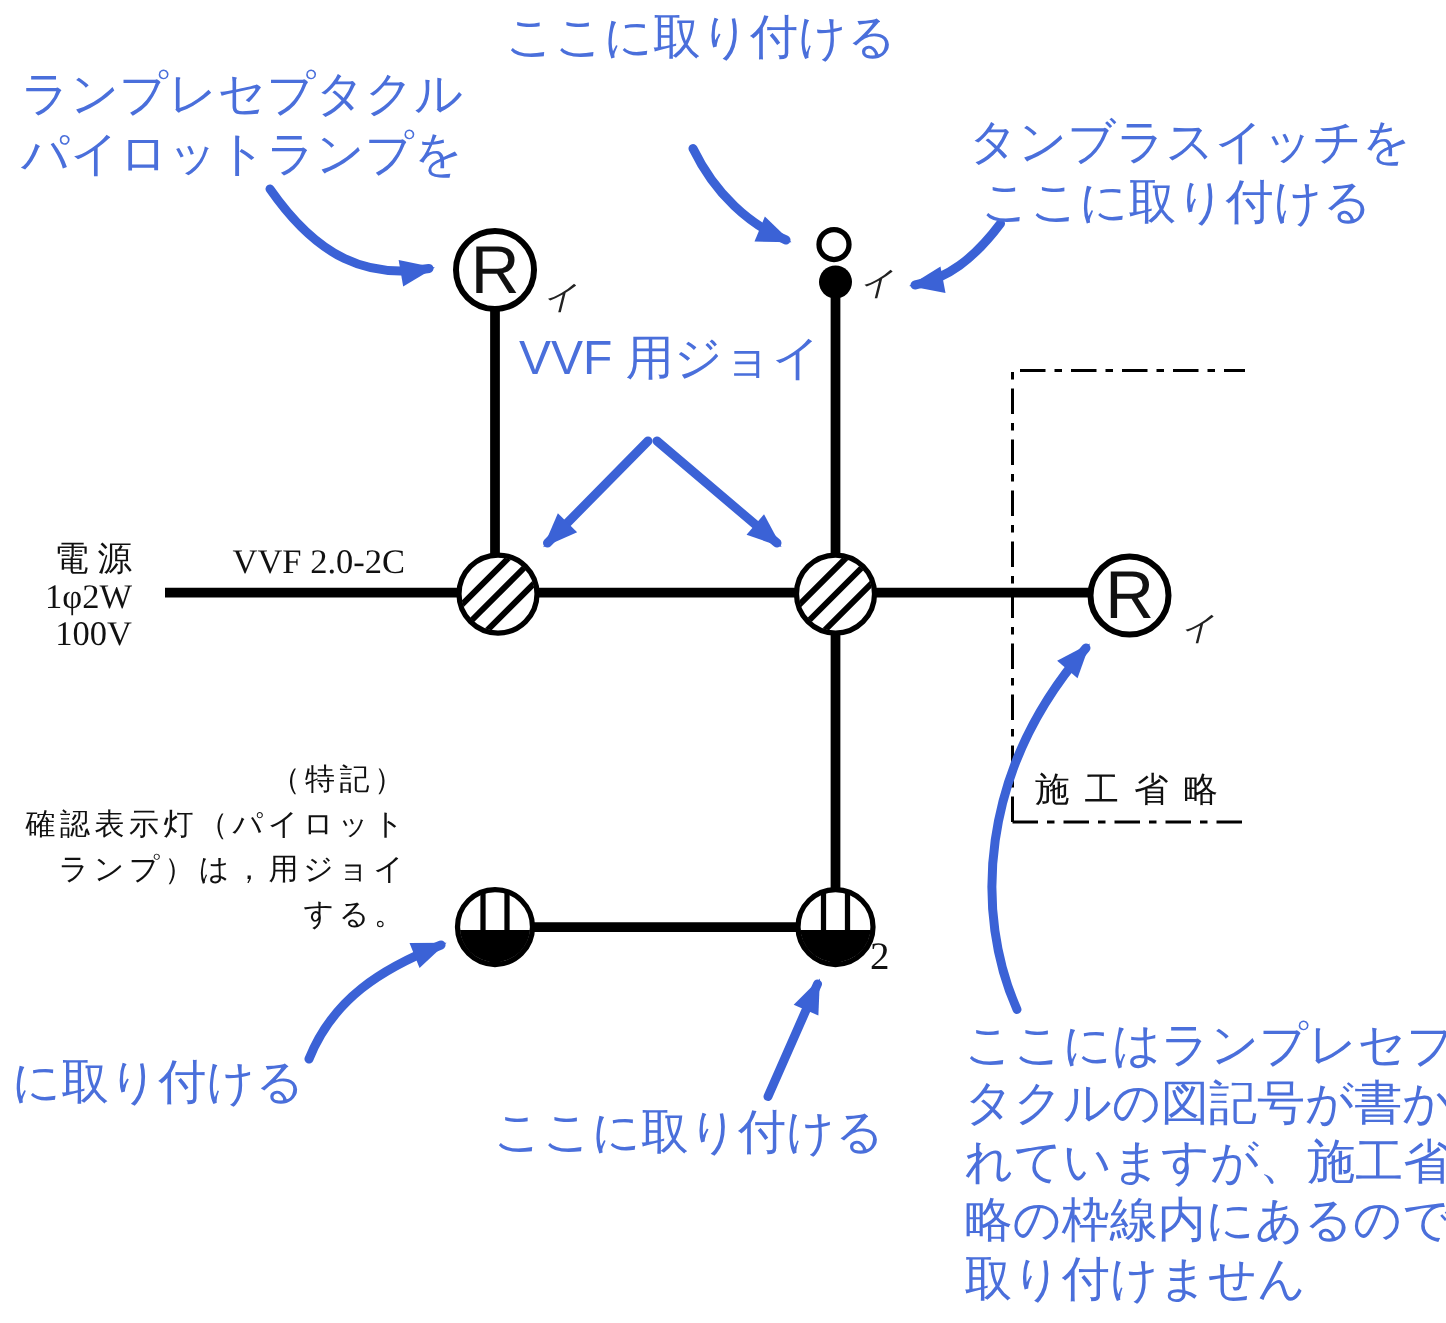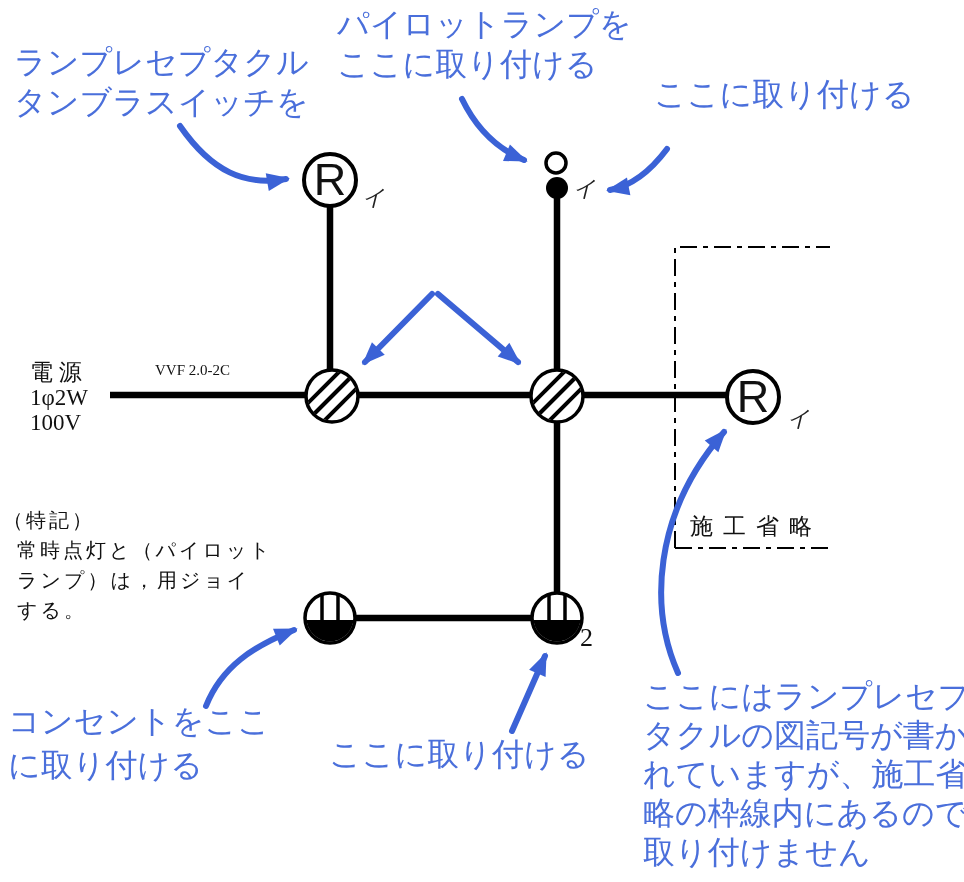--- a/index.html
+++ b/index.html
@@ -3,23 +3,23 @@
 <meta charset="utf-8">
 <style>
   html,body { margin:0; padding:0; background:#fff; }
   .canvas {
     position:relative; width:964px; height:882px; background:#ffffff;
     font-family:"Liberation Sans","DejaVu Sans",sans-serif; overflow:hidden;
   }
   .layer { position:absolute; left:0; top:0; }
   .ann { position:absolute; color:#4a6fdb; font-size:32px; line-height:40px; white-space:nowrap; }
   .ann div { white-space:nowrap; }
-  .serif { position:absolute; font-family:"Liberation Serif","DejaVu Serif",serif; color:#111; white-space:nowrap; }
+  .serif { position:absolute; font-family:"Liberation Serif","DejaVu Serif",serif; color:#111; white-space:nowrap;text-align:right; }
   .power { left:30px; top:360px; font-size:23px; line-height:25px; }
-  .cable { left:155px; top:362px; font-size:15px; }
+  .cable { left:155px; top:362px; font-size:23px; }
   .note  { left:3px;  top:505px; font-size:20px; line-height:30px; letter-spacing:3px; }
   .note .ind { padding-left:14px; }
   .omission { left:690px; top:511px; font-size:23px; letter-spacing:10px; }
   .num2 { left:580px; top:623px; font-size:26px; }
   .rletter { position:absolute; width:56px; height:52px; line-height:52px; text-align:center;
              font-size:45px; color:#111; }
   .imark { position:absolute; font-family:"Liberation Serif","DejaVu Serif",serif;
            font-size:22px; color:#222; font-style:italic; }
 </style>
 </head>
@@ -95,37 +95,37 @@
       <path d="M432,294 L365,362" marker-end="url(#ah)"></path>
       <path d="M438,294 L518,362" marker-end="url(#ah)"></path>
       <path d="M206,706 C222,666 254,646 294,630" marker-end="url(#ah)"></path>
       <path d="M512,731 L545,656" marker-end="url(#ah)"></path>
       <path d="M678,673 C650,610 652,515 724,432" marker-end="url(#ah)"></path>
     </g>
   </svg>
 
   <div class="ann" style="left:14px; top:42px;">
     <div>ランプレセプタクル</div>
-    <div>タンブラスイッチを</div>
+    <div>パイロットランプを</div>
   </div>
 
   <div class="ann" style="left:337px; top:4px;">
-    <div>パイロットランプを</div>
     <div>ここに取り付ける</div>
   </div>
 
   <div class="ann" style="left:646px; top:74px;">
+    <div>タンブラスイッチを</div>
     <div style="padding-left:8px;">ここに取り付ける</div>
   </div>
 
   <div class="ann" style="left:346px; top:218px;">
+    <div>VVF 用ジョイ</div>
   </div>
 
   <div class="ann" style="left:8px; top:699px; line-height:44px;">
-    <div>コンセントをここ</div>
     <div>に取り付ける</div>
   </div>
 
   <div class="ann" style="left:323px; top:732px; line-height:44px;">
     <div style="padding-left:6px;">ここに取り付ける</div>
   </div>
 
   <div class="ann" style="left:643px; top:677px; line-height:39px;">
     <div>ここにはランプレセプ</div>
     <div>タクルの図記号が書か</div>
@@ -137,21 +137,21 @@
   <div class="serif power">
     <div>電 源</div>
     <div>1φ2W</div>
     <div>100V</div>
   </div>
 
   <div class="serif cable">VVF 2.0-2C</div>
 
   <div class="serif note">
     <div>（特記）</div>
-    <div class="ind">常時点灯と（パイロット</div>
+    <div class="ind">確認表示灯（パイロット</div>
     <div class="ind">ランプ）は，用ジョイ</div>
     <div class="ind">する。</div>
   </div>
 
   <div class="serif omission">施工省略</div>
 
   <div class="serif num2">2</div>
 
   <div class="rletter" style="left:302px; top:154px;">R</div>
   <div class="rletter" style="left:725px; top:371px;">R</div>

